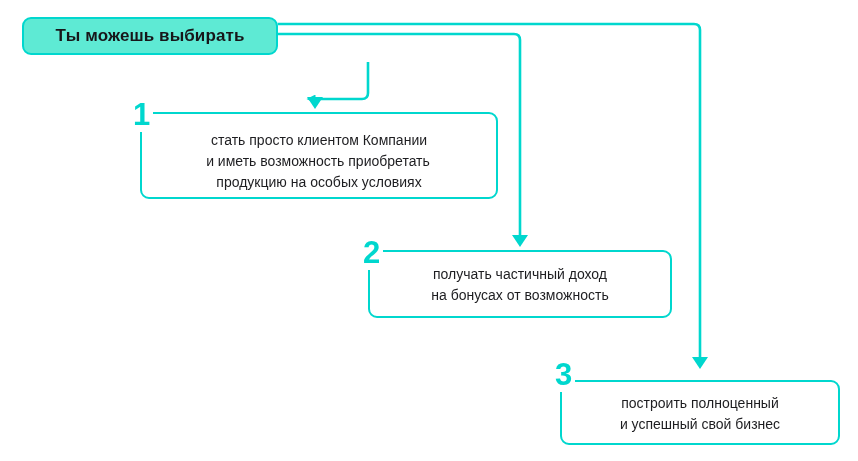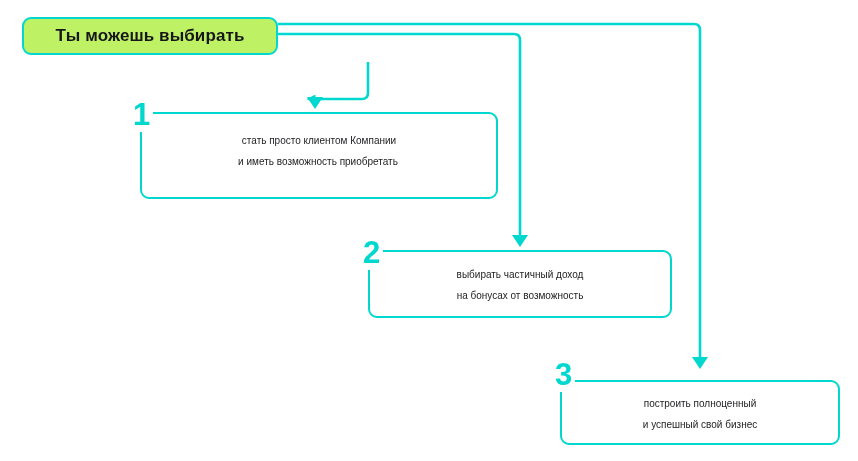--- a/index.html
+++ b/index.html
@@ -29,21 +29,21 @@
   
   .root-box {
     position: absolute;
     left: 22px;
     top: 17px;
     width: 256px;
     height: 38px;
     box-sizing: border-box;
     border: 2.5px solid #00d7ce;
     border-radius: 9px;
-    background: #bef264;
+    background: #5eead4;
     display: flex;
     align-items: center;
     justify-content: center;
     z-index: 3;
   }
   .root-label {
     font-size: 17px;
     font-weight: bold;
     color: #17171a;
     letter-spacing: 0.1px;
@@ -57,21 +57,21 @@
     border: 2.5px solid #00d7ce;
     border-radius: 9px;
     background: #ffffff;
     z-index: 2;
   }
   .step-text {
     position: absolute;
     left: 0;
     right: 0;
     text-align: center;
-    font-size: 10px;
+    font-size: 14px;
     line-height: 21px;
     color: #1d1d20;
     padding: 0 10px;
     box-sizing: border-box;
   }
   .step-num {
     position: absolute;
     font-size: 31px;
     font-weight: bold;
     line-height: 1;
@@ -117,25 +117,26 @@
     <path d="M307,97 L323,97 L315,109 Z" fill="#00d7ce"></path>
   </svg>
 
   <div class="root-box">
     <span class="root-label">Ты можешь выбирать</span>
   </div>
 
   <div class="step-box" id="step-box-1">
     <div class="step-text" style="top:16px;">стать просто клиентом Компании</div>
     <div class="step-text" style="top:37px;padding-left:8px;">и иметь возможность приобретать</div>
+    <div class="step-text" style="top:58px;">продукцию на особых условиях</div>
   </div>
   <div class="step-num" id="step-num-1">1</div>
 
   <div class="step-box" id="step-box-2">
-    <div class="step-text" style="top:12px;">выбирать частичный доход</div>
+    <div class="step-text" style="top:12px;">получать частичный доход</div>
     <div class="step-text" style="top:33px;">на бонусах от возможность</div>
   </div>
   <div class="step-num" id="step-num-2">2</div>
 
   <div class="step-box" id="step-box-3">
     <div class="step-text" style="top:11px;">построить полноценный</div>
     <div class="step-text" style="top:32px;">и успешный свой бизнес</div>
   </div>
   <div class="step-num" id="step-num-3">3</div>
 

